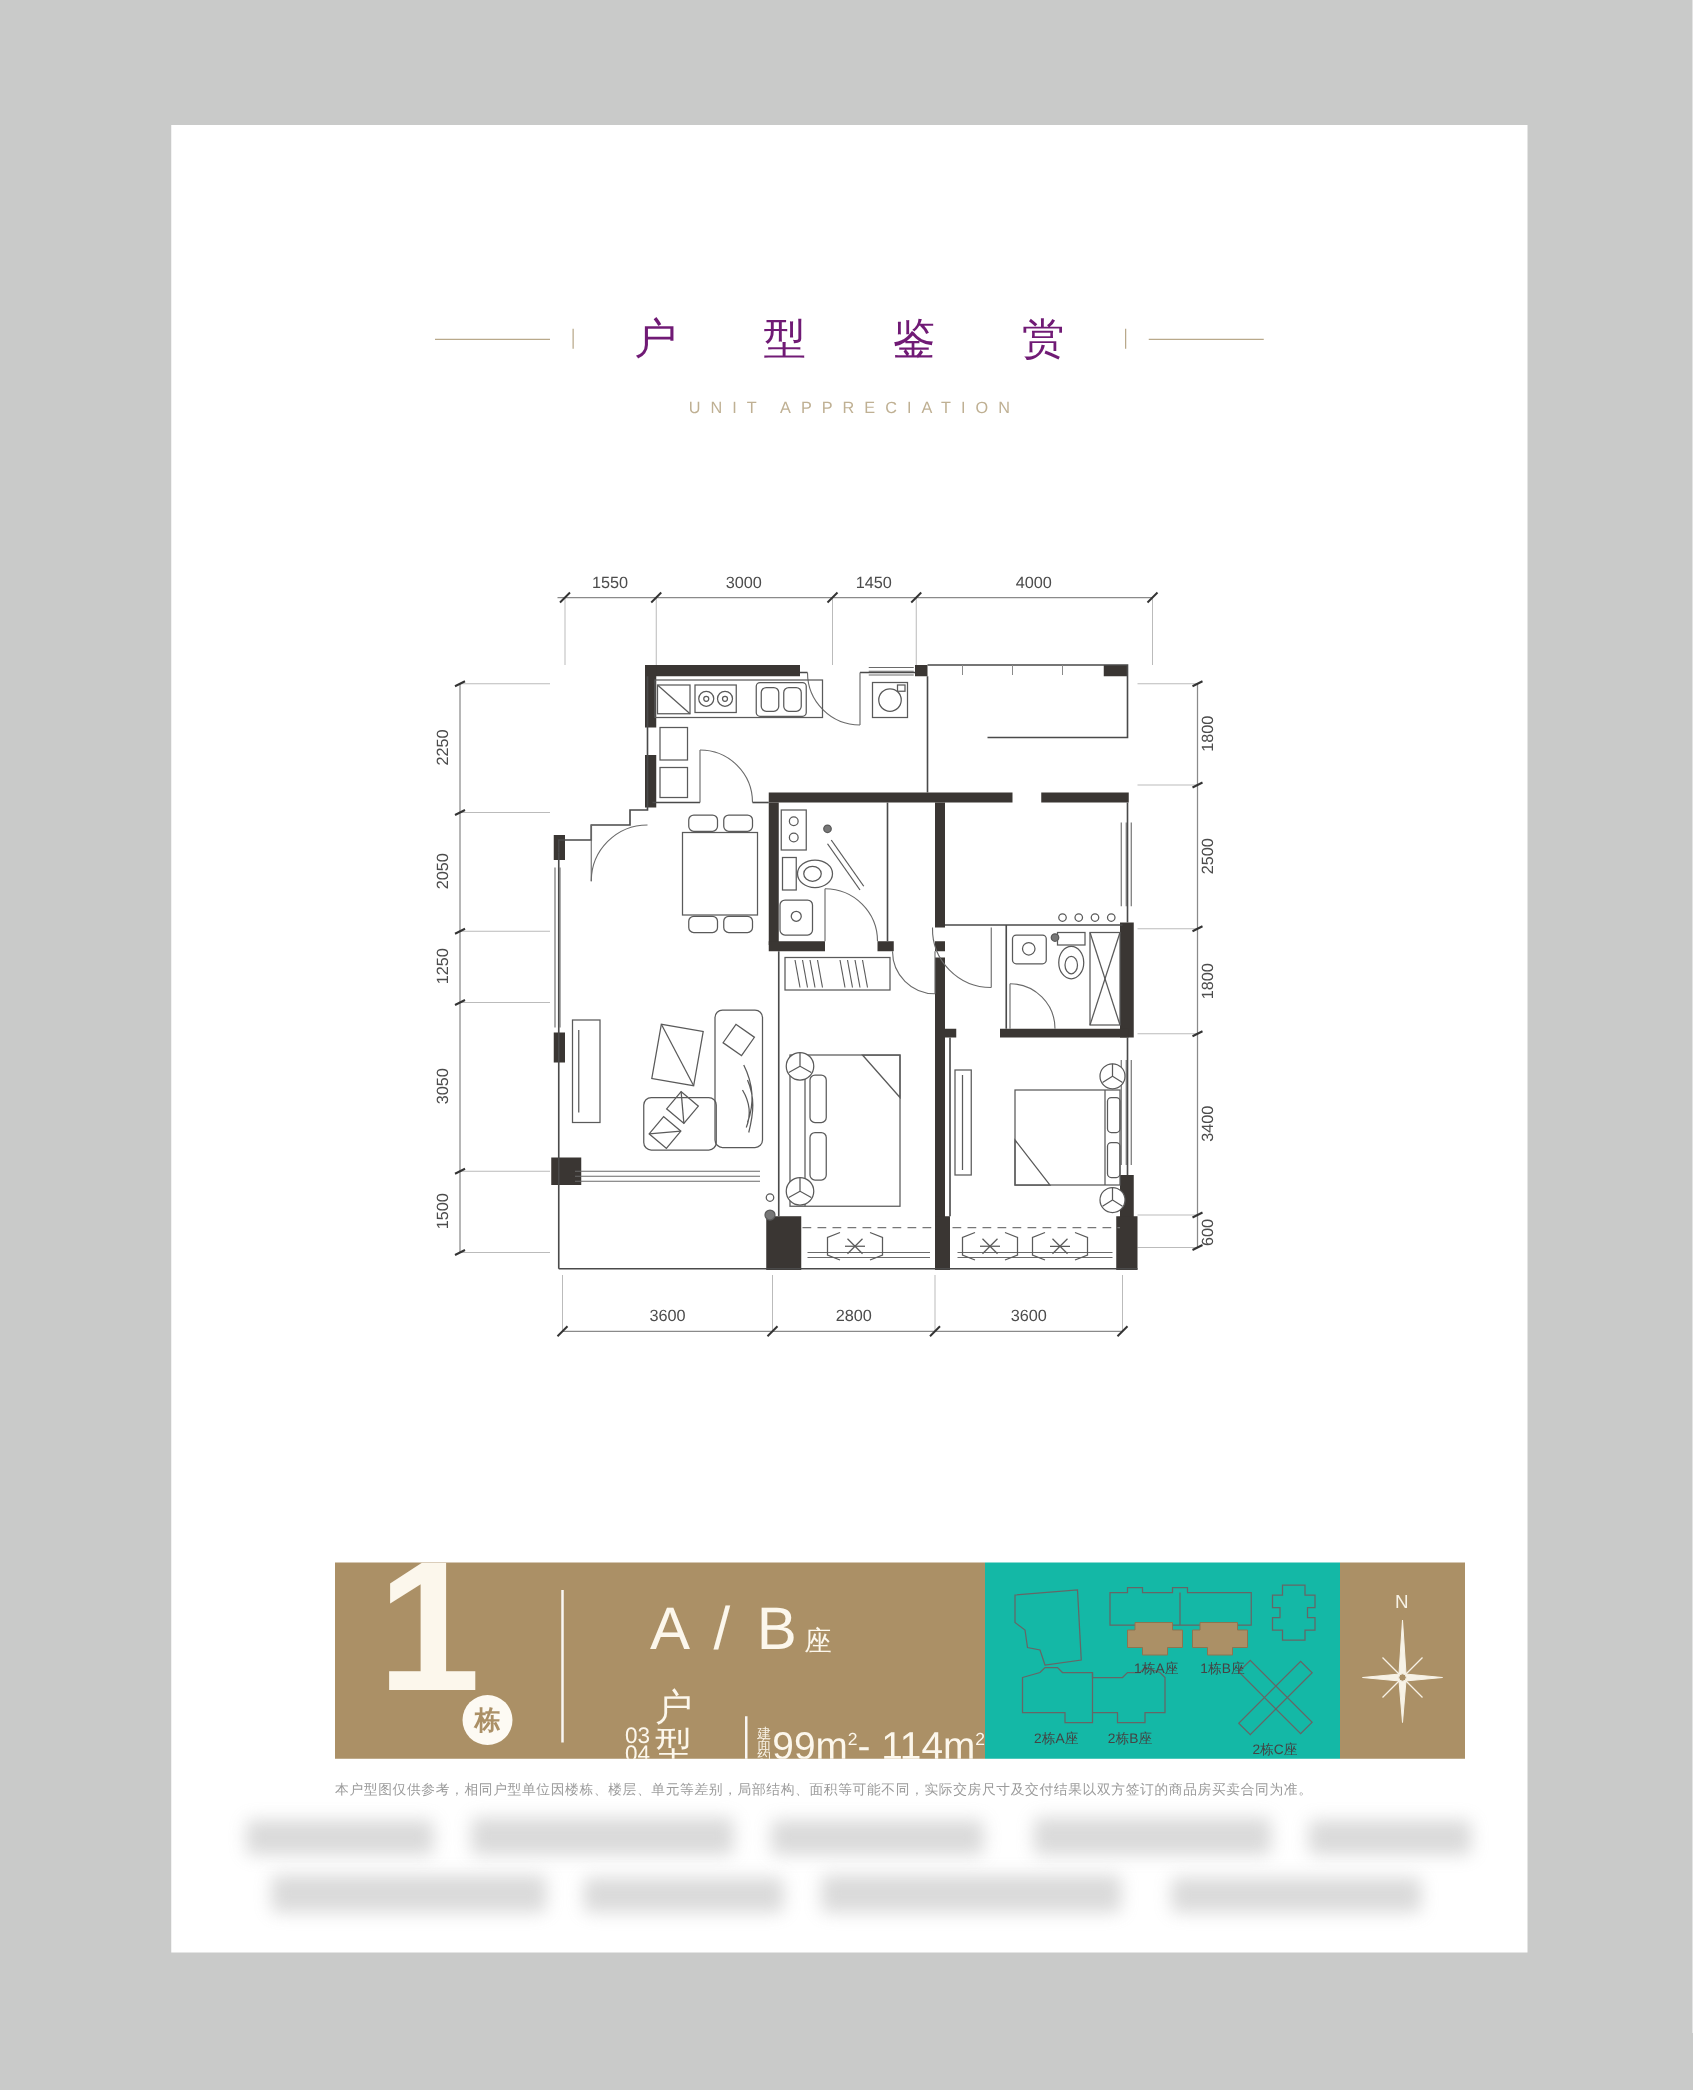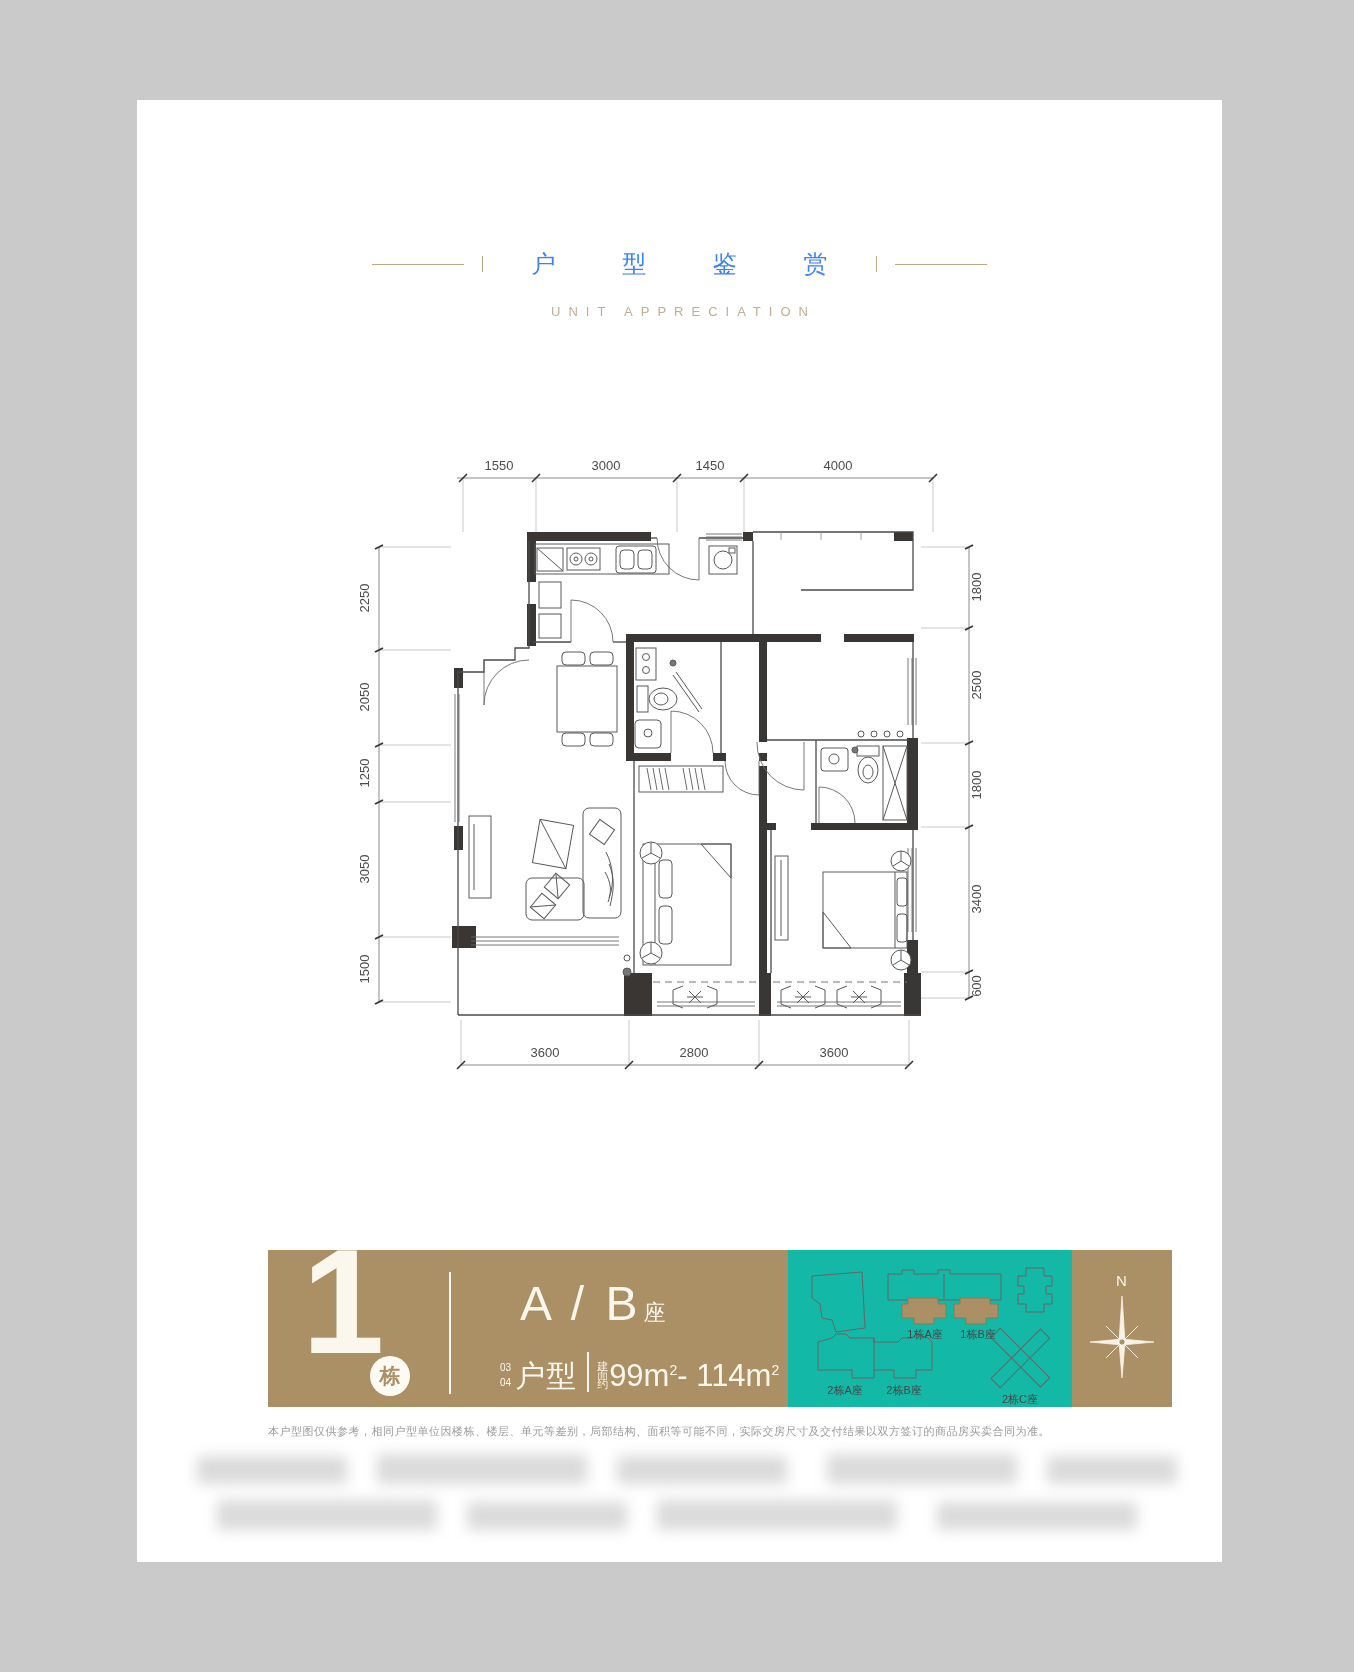--- a/index.html
+++ b/index.html
@@ -15,48 +15,48 @@
   }
   
   .title-wrap{
     position:absolute;left:0;top:148px;width:1085px;
     display:flex;flex-direction:column;align-items:center;
   }
   .title-row{display:flex;align-items:center;gap:18px;}
   .deco-line{width:92px;height:1px;background:#b9a98b;}
   .deco-tick{width:1px;height:16px;background:#b9a98b;}
   .main-title{
-    font-size:24px;color:#3b82f6;letter-spacing:30px;padding-left:30px;
+    font-size:34px;color:#701a75;letter-spacing:30px;padding-left:30px;
     font-weight:500;white-space:nowrap;
   }
   .sub-title{
     margin-top:24px;font-size:13px;color:#bfb093;letter-spacing:8px;padding-left:8px;
   }
   
-  .plan-wrap{position:absolute;left:184px;top:320px;width:700px;height:680px;text-align:right;}
+  .plan-wrap{position:absolute;left:173px;top:320px;width:700px;height:680px;text-align:right;}
   .plan-wrap svg{display:block;}
   text.dim{font-size:13px;fill:#4c4c4c;font-family:"Liberation Sans",sans-serif;}
   text.keylabel{font-size:11px;fill:#444;font-family:"Liberation Sans",sans-serif;}
   
   .banner-left{
     position:absolute;left:131px;top:1150px;width:520px;height:157px;
     background:#ab9066;color:#fcf7ec;overflow:hidden;
   }
   .big-one{position:absolute;left:34px;top:-22px;font-size:148px;font-weight:bold;line-height:1;}
   .badge{
     position:absolute;left:102px;top:106px;width:40px;height:40px;border-radius:50%;
     background:#fdfaf3;display:flex;align-items:center;justify-content:center;
     color:#ab9066;font-size:21px;font-weight:bold;
   }
   .banner-divider{position:absolute;left:181px;top:22px;width:2px;height:122px;background:rgba(255,255,255,.92);}
   .block-line{position:absolute;left:232px;top:30px;display:flex;align-items:flex-end;}
   .block-main{font-size:48px;letter-spacing:4px;line-height:1;margin-left:20px;}
   .block-suffix{font-size:22px;line-height:1;margin:0 0 4px 2px;}
   .spec-line{position:absolute;left:232px;top:102px;display:flex;align-items:flex-end;}
-  .unit-nos{display:flex;flex-direction:column;font-size:10px;line-height:15px;margin-right:4px;margin-bottom:2px;}
+  .unit-nos{display:flex;flex-direction:column;font-size:18px;line-height:15px;margin-right:4px;margin-bottom:2px;}
   .unit-type{font-size:30px;line-height:1;margin-bottom:1px;letter-spacing:1px;}
   .spec-bar{width:2px;height:40px;background:rgba(255,255,255,.92);margin:0 8px 0 10px;}
   .area-prefix{width:10px;font-size:11px;line-height:9px;word-break:break-all;margin:0 2px 3px 0;opacity:.95;}
   .area-text{font-size:31px;line-height:1;margin-bottom:1px;white-space:nowrap;}
   .area-text sup{font-size:14px;}
   
   .key-panel{position:absolute;left:651px;top:1150px;width:284px;height:157px;background:#14b8a6;}
   
   .compass-block{position:absolute;left:935px;top:1150px;width:100px;height:157px;background:#ab9066;}
   

